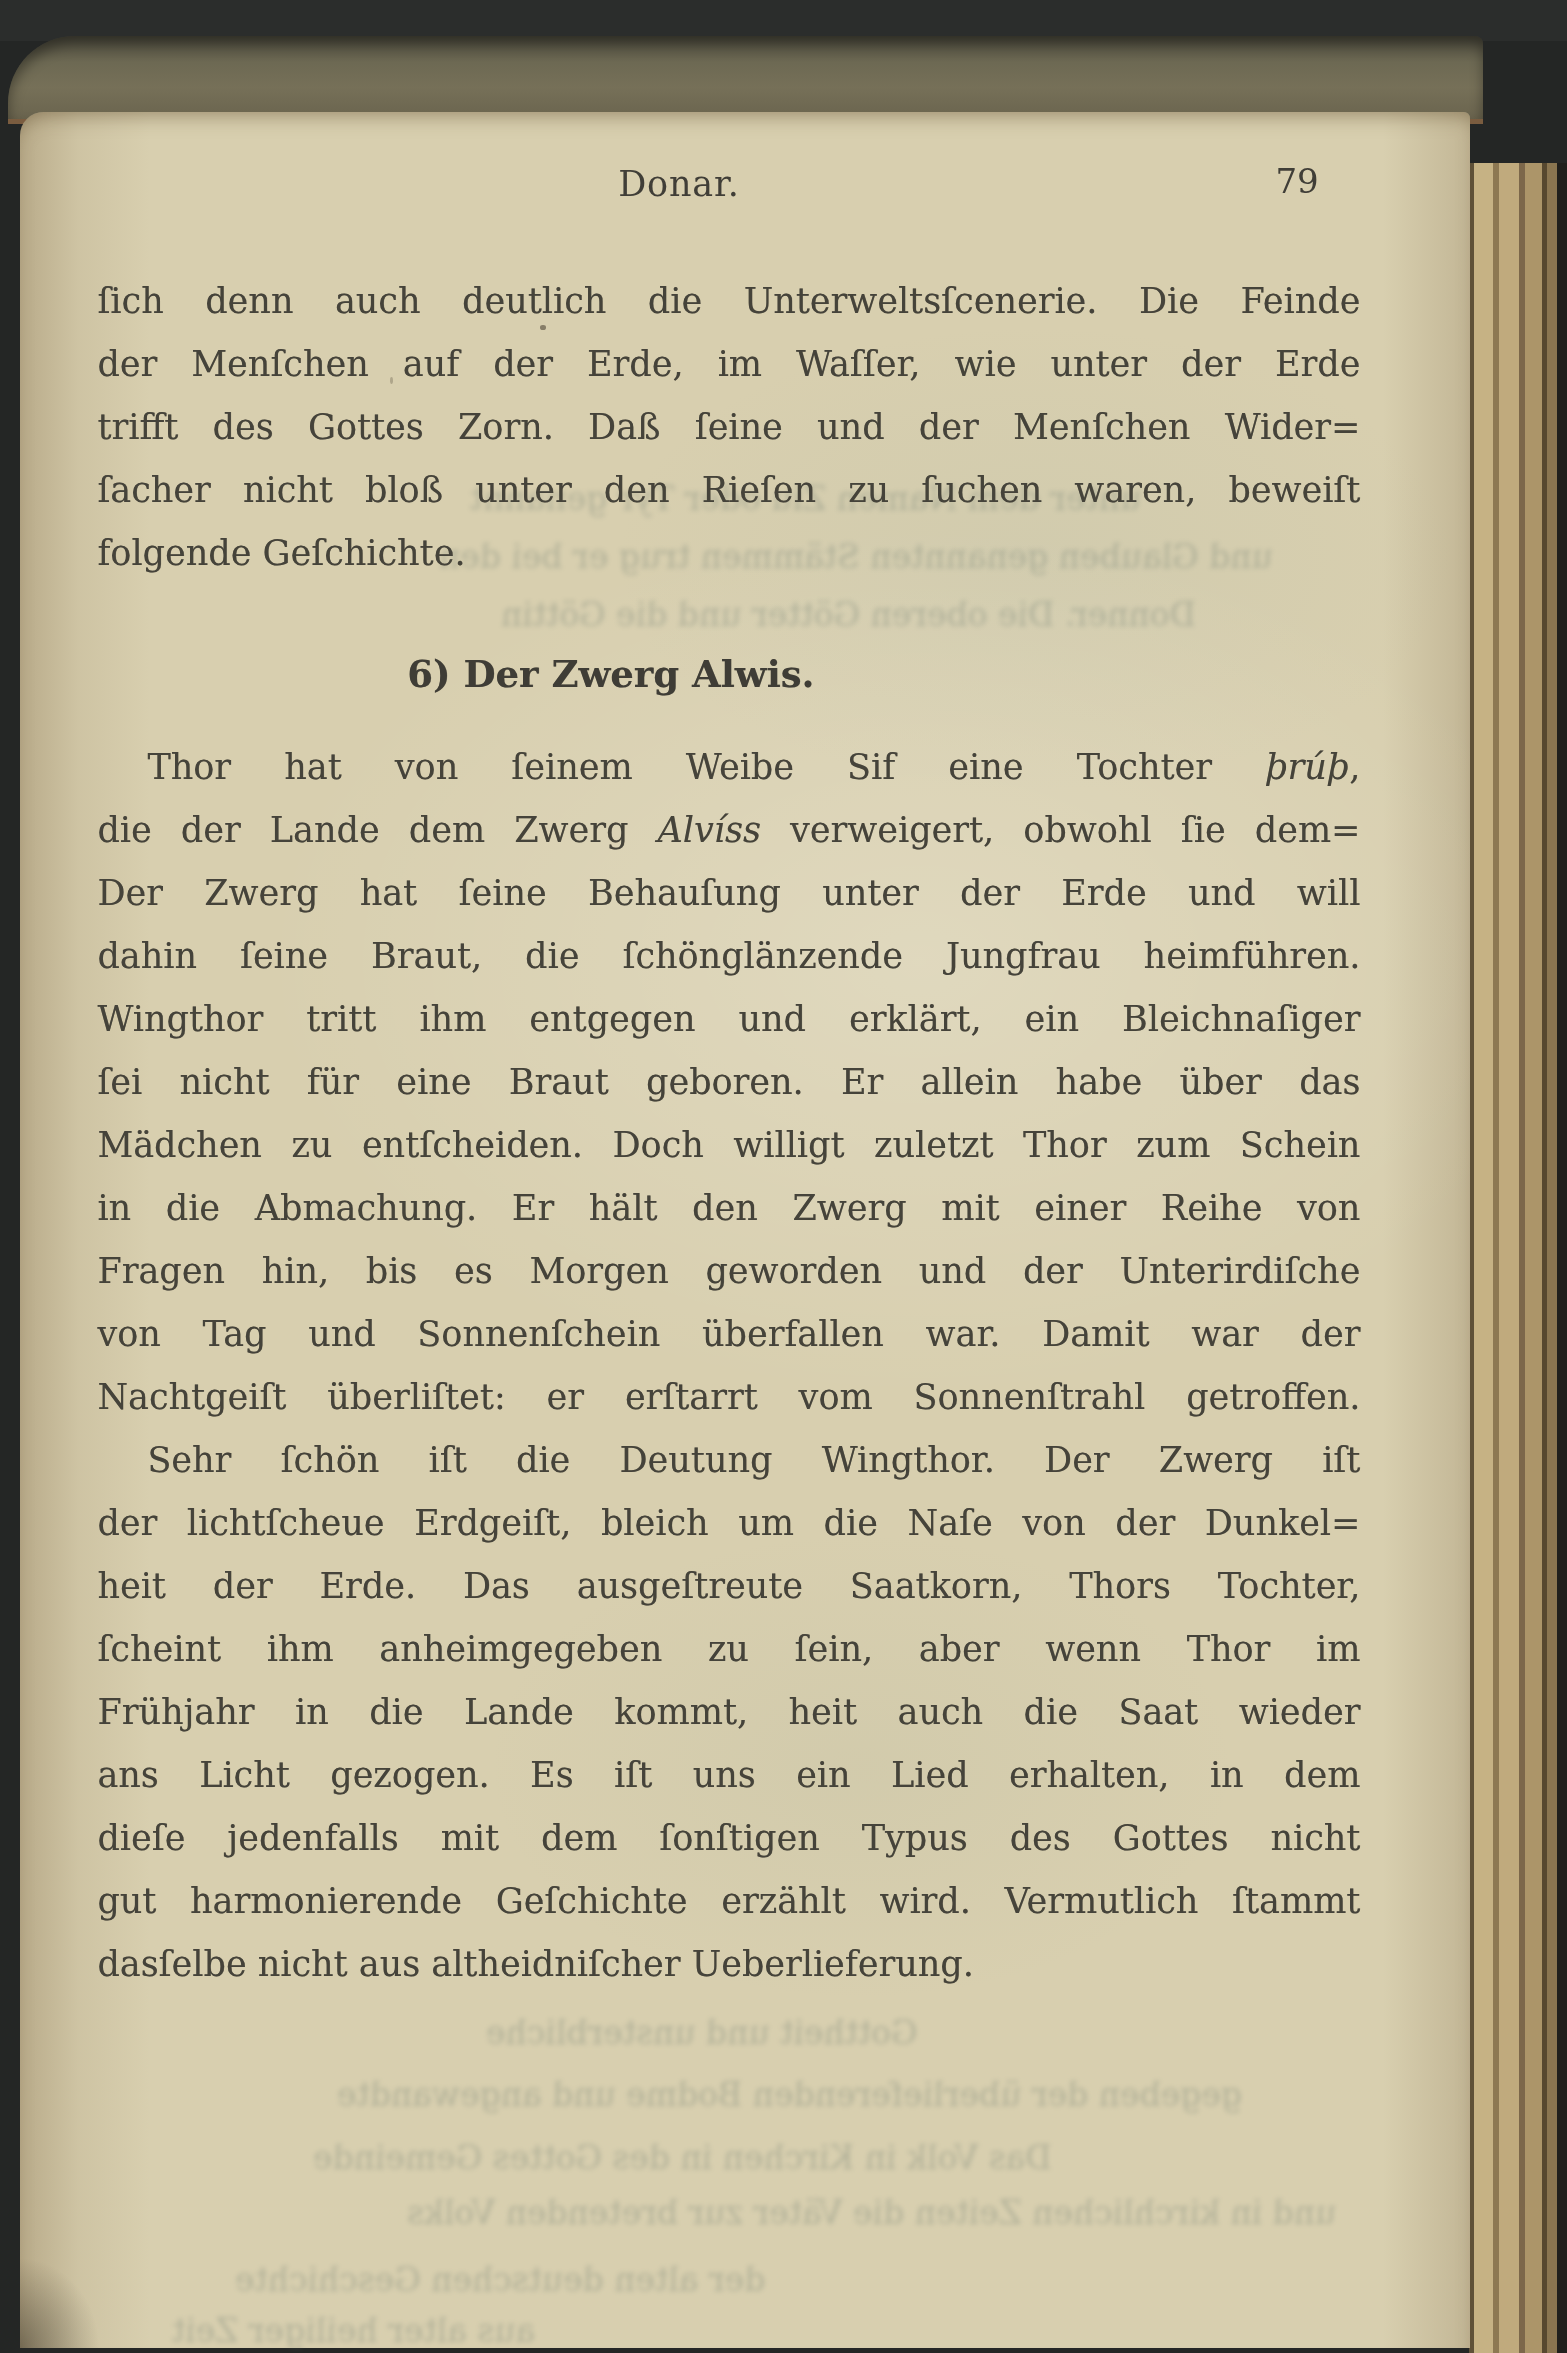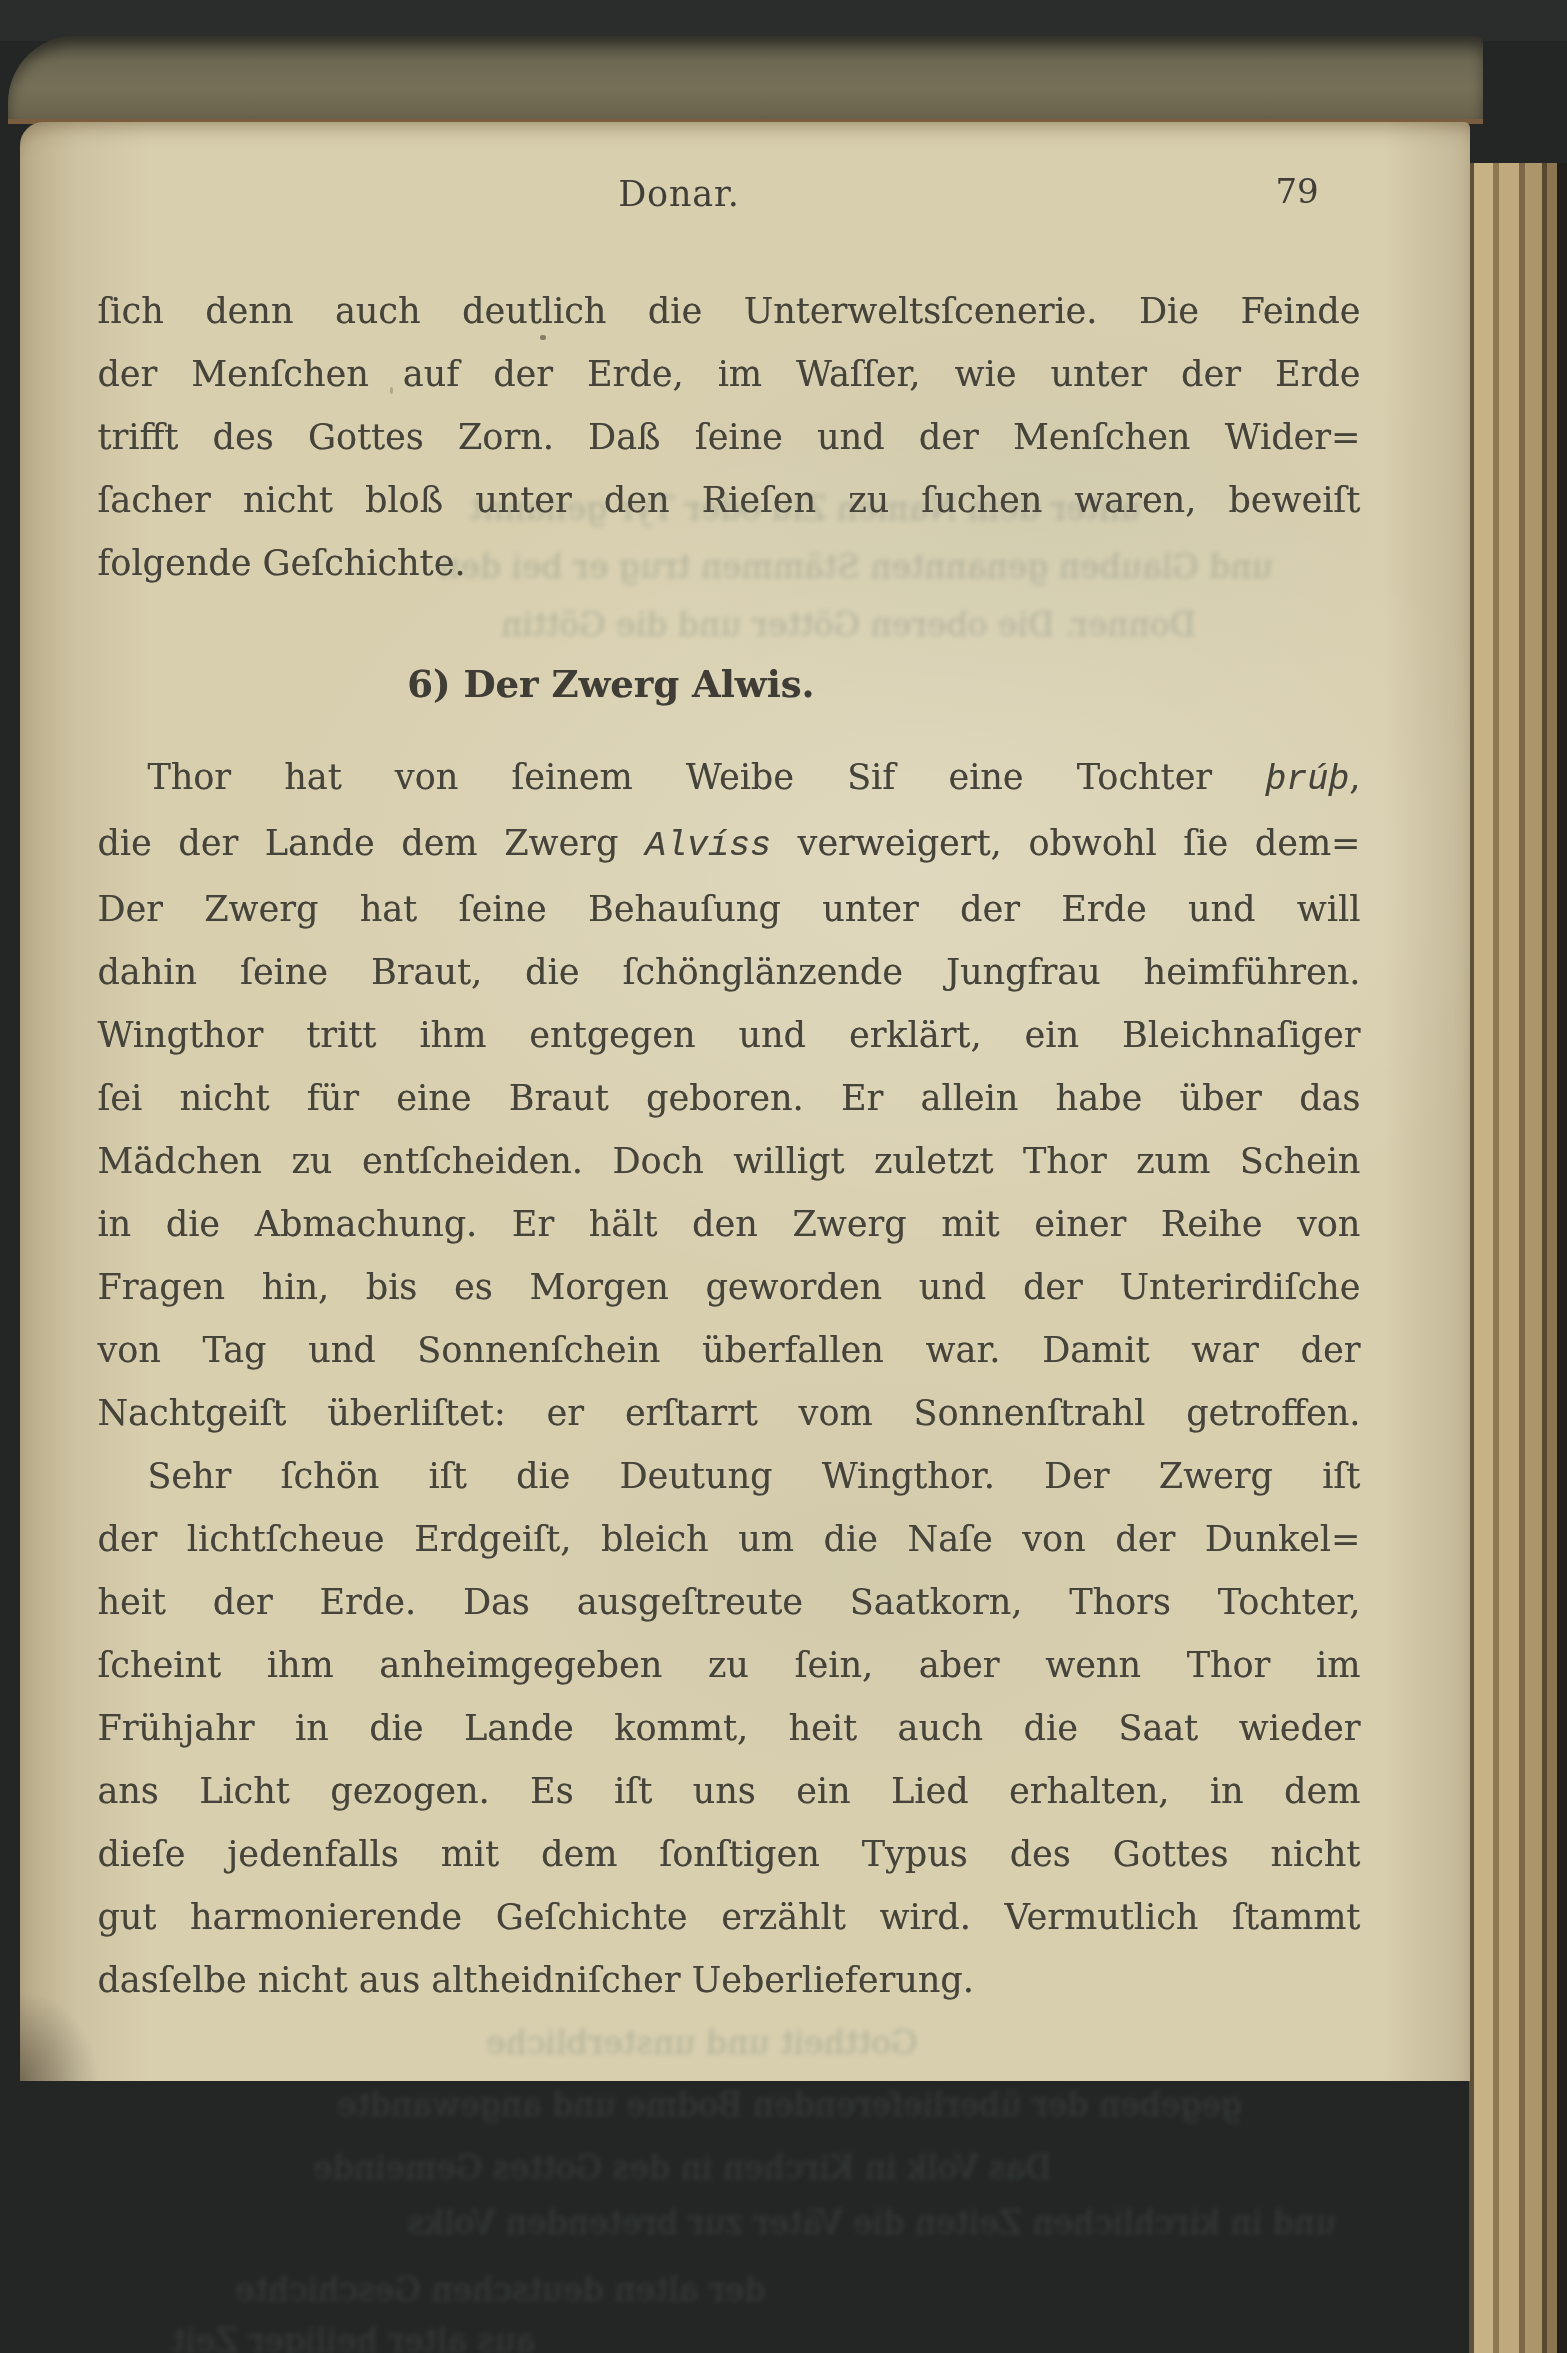--- a/index.html
+++ b/index.html
@@ -18,21 +18,21 @@
   }
   
   .page-stack{
     position:absolute;left:1469px;top:163px;width:99px;height:2191px;
     background:linear-gradient(90deg,
       #5f5138 0 4.7px,#c6b284 4.7px 23.5px,#8d7852 23.5px 30px,#c0aa7d 30px 50px,
       #7c674a 50px 56px,#ac9569 56px 73px,#57482f 73px 78px,#8a7550 78px 88px,
       #201f1c 88px 99px);
   }
   .page{
-    position:absolute;left:20.4px;top:122px;width:1450px;height:1959px;
+    position:absolute;left:20.4px;top:112px;width:1450px;height:2236px;
     border-radius:23.5px 6.3px 0 0;
     background:
       radial-gradient(941px 627px at 62% 38%, rgba(255,255,250,.20), rgba(255,255,250,0) 70%),
       radial-gradient(705px 392px at 70% 20%, rgba(150,170,160,.10), transparent 60%),
       radial-gradient(627px 392px at 58% 74%, rgba(148,158,138,.09), transparent 60%),
       linear-gradient(90deg, rgba(118,94,58,.32) 0, rgba(118,94,58,.10) 4%, rgba(118,94,58,0) 9%),
       linear-gradient(270deg, rgba(118,94,58,.22) 0, rgba(118,94,58,0) 6%),
       #d8cfaf;
     box-shadow:inset 0 12.5px 20.4px -9.4px rgba(90,70,40,.5);
   }
@@ -44,21 +44,21 @@
   .head-title{position:absolute;left:50%;transform:translateX(-50%) translateX(-50px);font-size:35px;letter-spacing:0.8px;}
   .page-number{position:absolute;left:1166px;top:-3.1px;font-size:34px;margin-left:12px;}
   .textcol{
     position:absolute;left:77px;top:158px;width:1263px;
     font-size:35px;line-height:63px;color:#45433a;
     text-shadow:0.2px 0.2px 0.4px rgba(60,55,45,.45);
   }
   .line{text-align:justify;text-align-last:justify;}
   .line.endpara{text-align-last:left;}
   .line.indent{text-indent:50px;}
-  .it{font-style:italic;font-family:Liberation Mono, monospace;}
+  .it{font-style:italic;}
   .heading{
     margin:58px 0 30px 0;font-size:37px;font-weight:bold;line-height:63px;
     text-align:center;transform:translateX(-118px);color:#3f3d36;
   }
   
   .ghost{
     position:absolute;color:#5c6e66;opacity:.30;filter:blur(2.5px);
     transform:scaleX(-1);font-size:33px;white-space:nowrap;pointer-events:none;
   }
   .speck{position:absolute;border-radius:50%;background:rgba(70,60,45,.55);}

